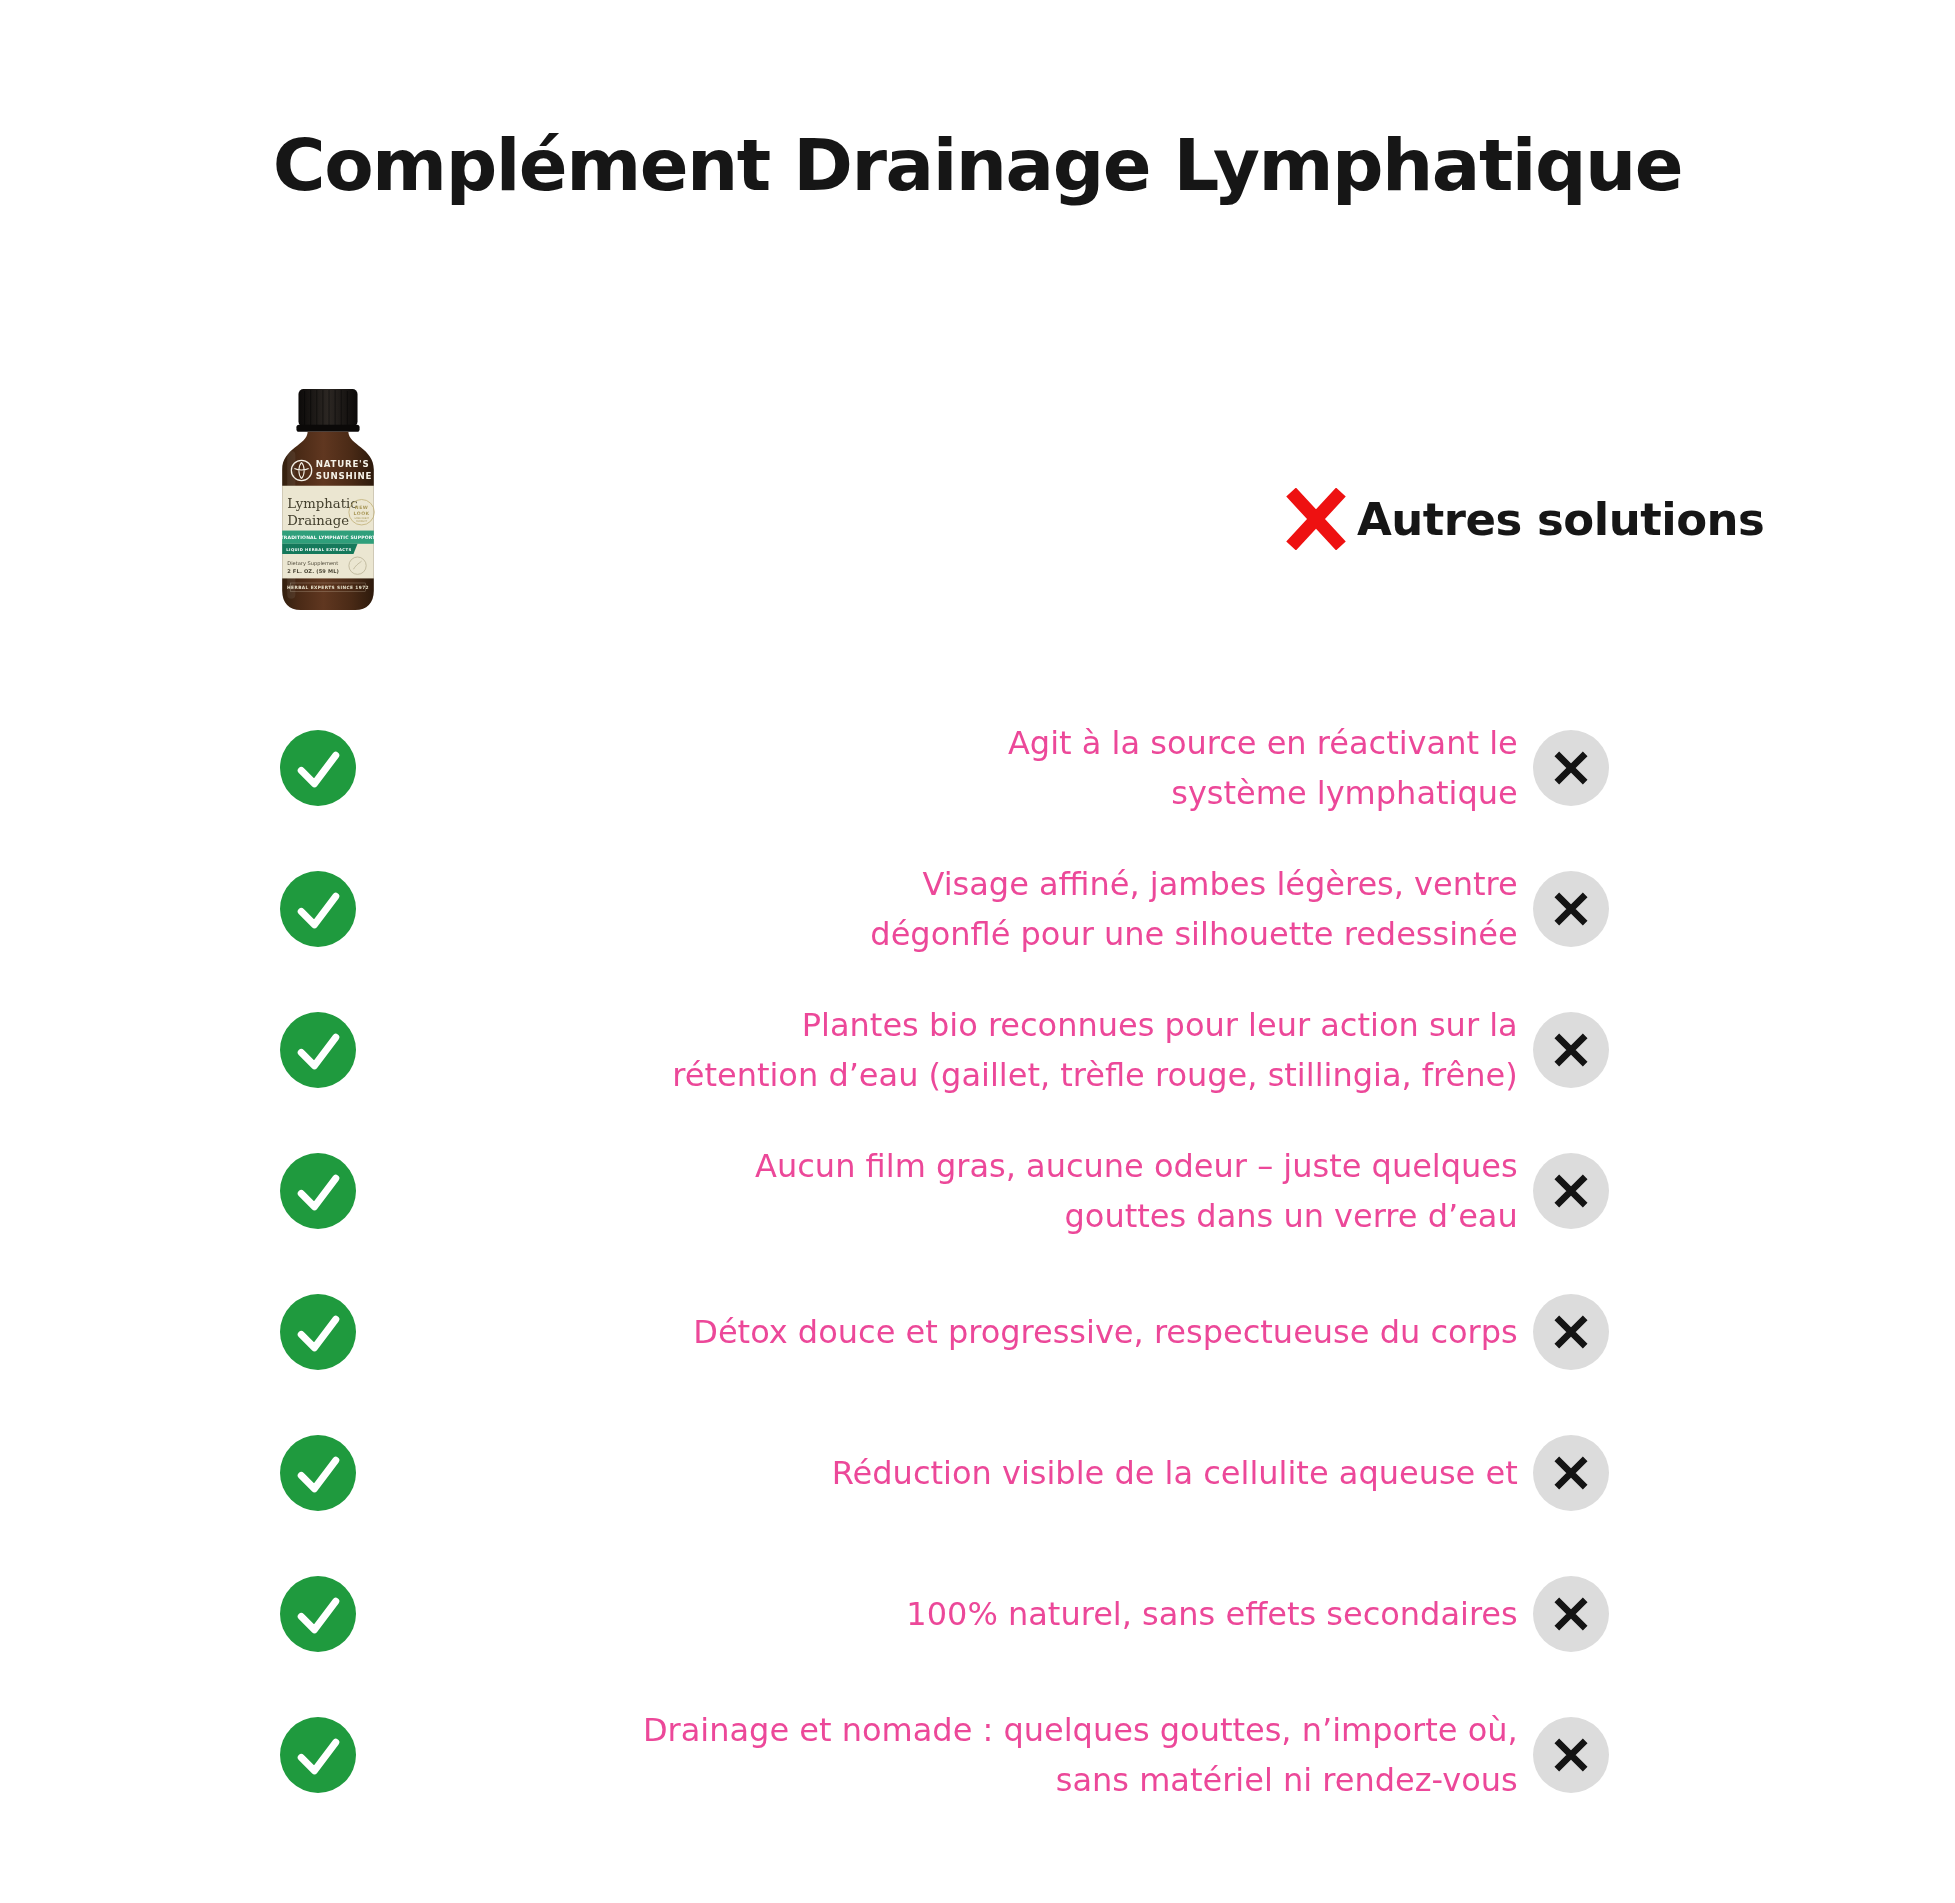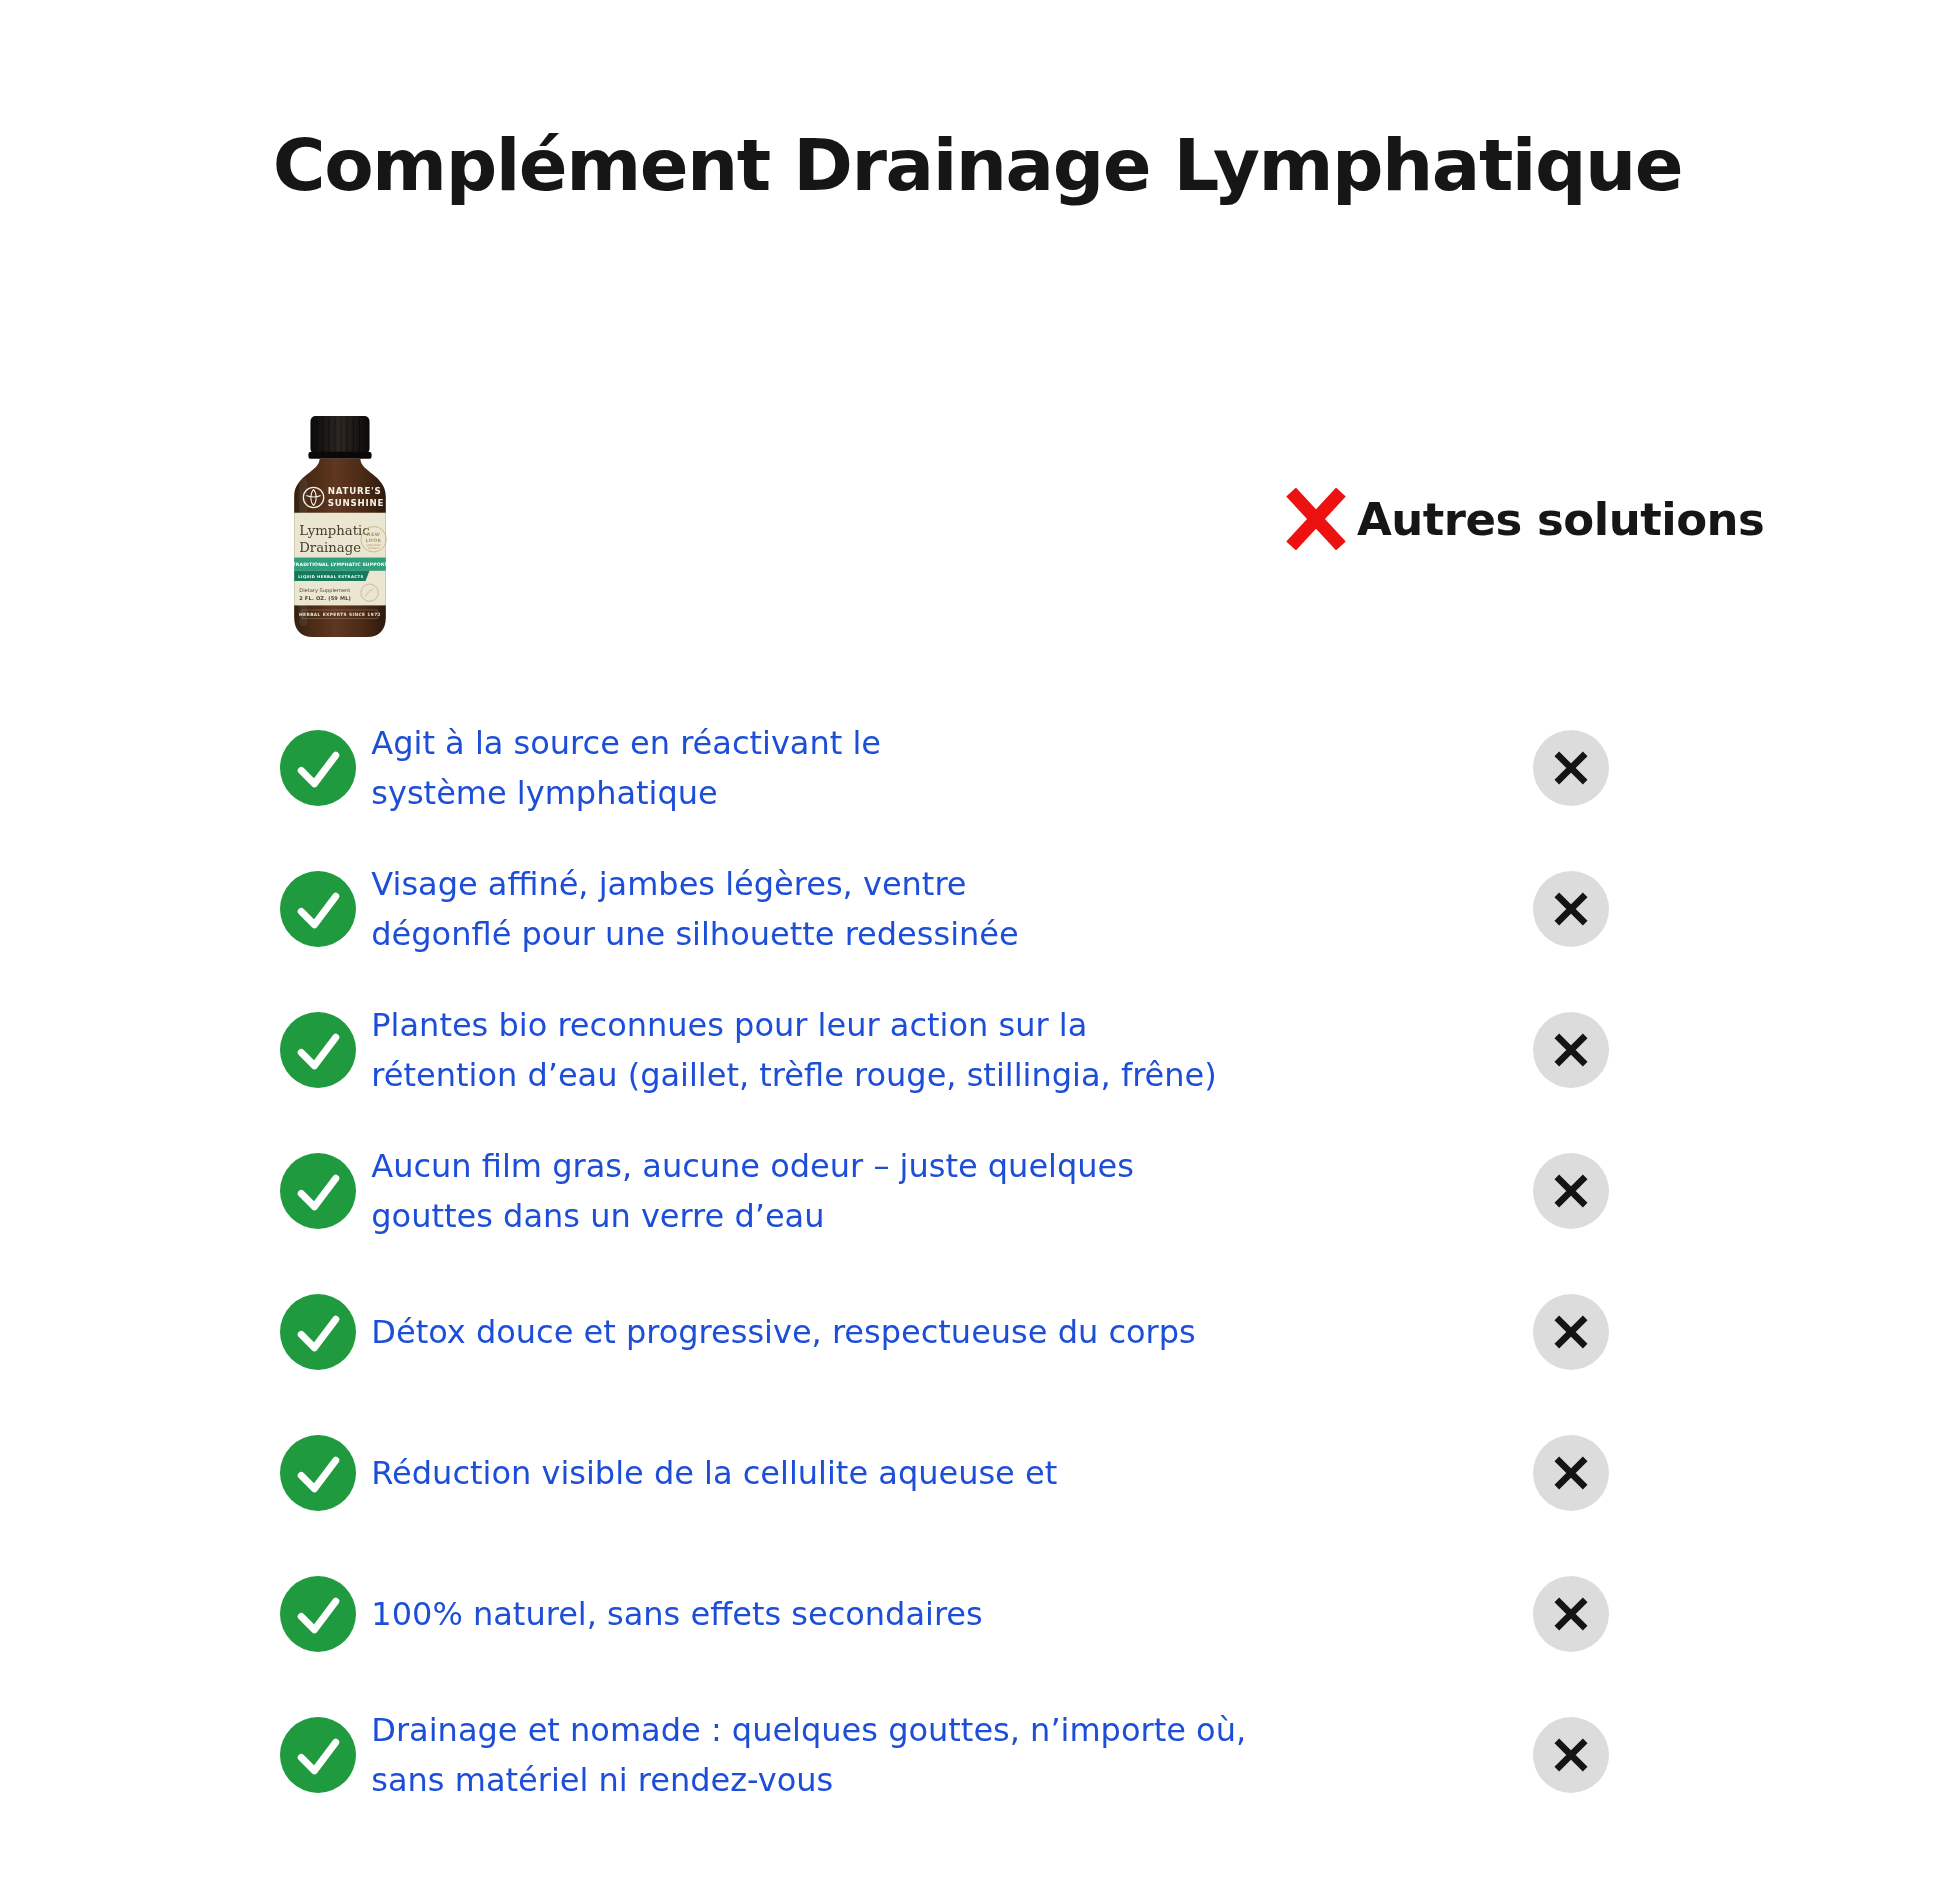--- a/index.html
+++ b/index.html
@@ -15,21 +15,21 @@
   
   .title{
     position:absolute;top:75px;left:0;width:100%;
     text-align:center;
     font-size:72px;font-weight:700;letter-spacing:-1.5px;
     color:var(--text-black,#161616);
     white-space:nowrap;
   }
   
   .product{
-    position:absolute;left:281px;top:416px;width:94px;height:222px;margin-left:12px;
+    position:absolute;left:281px;top:389px;width:94px;height:222px;
   }
   
   .competitor{
     position:absolute;left:1286px;top:488px;
     display:flex;align-items:center;gap:11px;
   }
   .competitor .label{
     font-size:45px;font-weight:700;color:var(--text-black,#161616);
     white-space:nowrap;letter-spacing:-0.5px;
   }
@@ -49,23 +49,23 @@
     width:76px;height:76px;border-radius:50%;
     flex:0 0 auto;
     display:flex;align-items:center;justify-content:center;
   }
   .circle.check{background:var(--check-green,#1f9a3e);}
   .circle.cross{background:var(--cross-circle-gray,#dcdcdc);}
   .check-mark{stroke:#ffffff;}
   .cross-mark{stroke:var(--cross-black,#141414);}
   .benefit{
     flex:1 1 auto;
-    text-align:left;
+    text-align:right;
     font-size:32px;line-height:50px;
-    color:#1d4ed8;
+    color:#ec4899;
     padding:0 15.3px;
   }
   .benefit-line{white-space:nowrap;}
 </style>
 </head>
 <body>
 
 <div class="canvas">
 
   <h1 class="title">Complément Drainage Lymphatique</h1>

